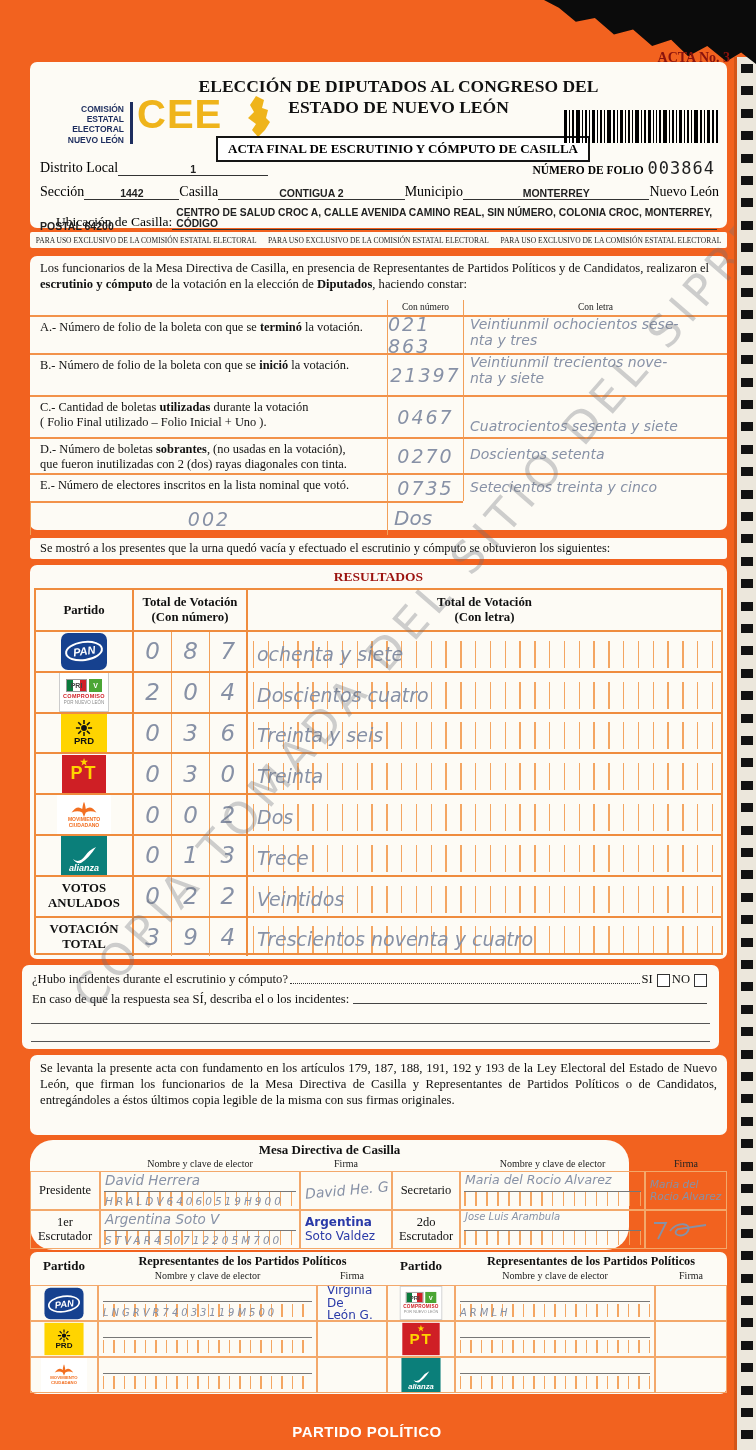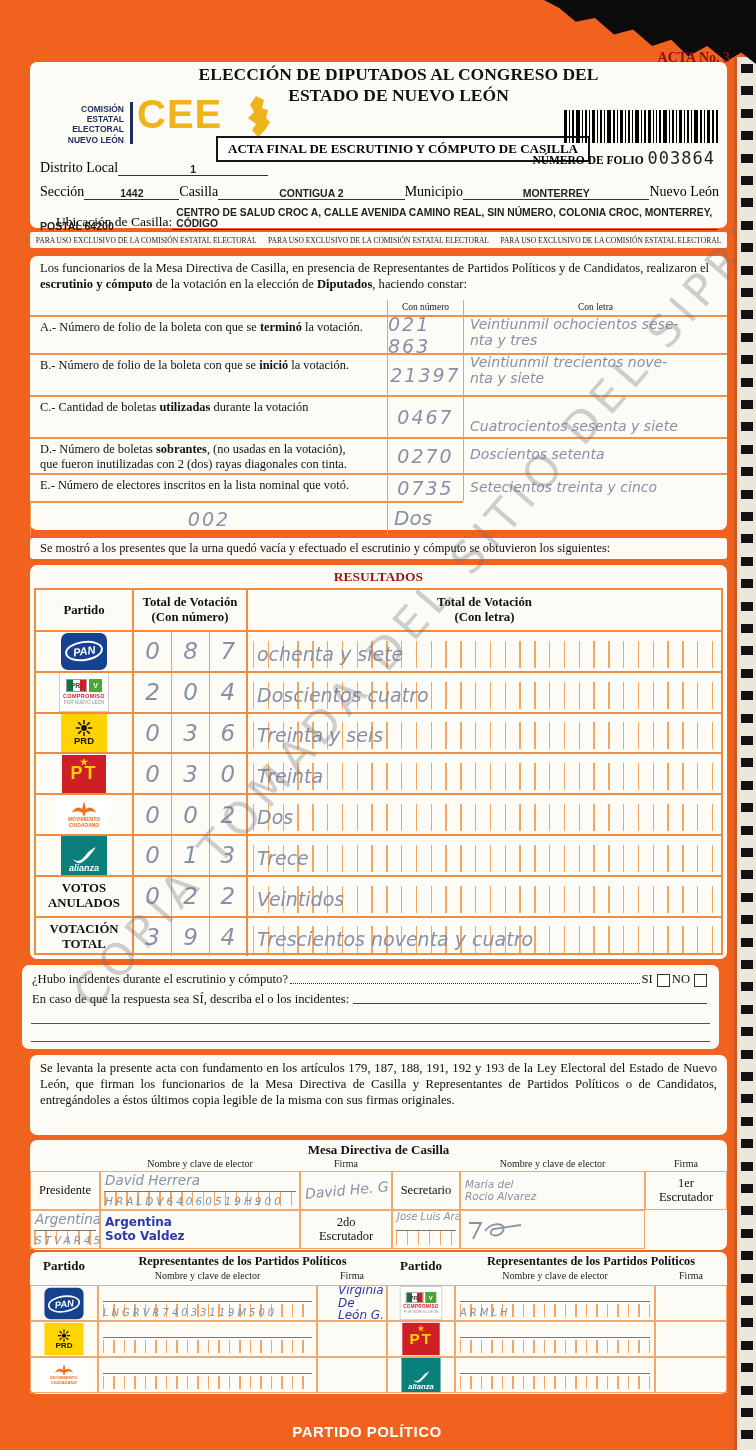--- a/index.html
+++ b/index.html
@@ -21,28 +21,28 @@
   
   .watermark { position:absolute; left:-90px; top:598px; width:1000px; text-align:center;
     transform:rotate(-49deg); font-family:"DejaVu Sans", sans-serif; font-size:44px; letter-spacing:7px;
     color:rgba(108,112,122,0.33); z-index:6; pointer-events:none; white-space:nowrap; }
 
   .hw { font-family:"DejaVu Sans", sans-serif; font-style:italic; color:#8791a6; }
   .ink { color:#2a3aa8; }
 
   
   .header-box { top:62px; left:30px; width:697px; height:166px; }
-  .h-title { position:absolute; top:2px; left:110px; right:70px; text-align:center; font-size:17.5px; font-weight:bold; line-height:1.2; color:#111; }
+  .h-title { position:absolute; top:14px; left:110px; right:70px; text-align:center; font-size:17.5px; font-weight:bold; line-height:1.2; color:#111; }
   .h-org { position:absolute; left:14px; top:42px; width:80px; text-align:right; font-family:"Liberation Sans",sans-serif; font-weight:bold; font-size:8.5px; color:#1d2d5e; line-height:1.2; }
   .h-div { position:absolute; left:100px; top:40px; width:3px; height:42px; background:#1d2d5e; }
   .h-cee { position:absolute; left:107px; top:30px; font-family:"Liberation Sans",sans-serif; font-weight:bold; font-size:40px; color:#efb41b; letter-spacing:1px; }
   .h-state { position:absolute; left:214px; top:34px; }
   .h-acta-box { position:absolute; left:186px; top:74px; border:2px solid #151515; padding:3px 10px; font-weight:bold; font-size:13px; white-space:nowrap; background:#fff; }
   .h-barcode { position:absolute; right:9px; top:48px; width:154px; height:33px; }
-  .h-folio { position:absolute; right:12px; top:86px; white-space:nowrap; }
+  .h-folio { position:absolute; right:12px; top:96px; white-space:nowrap; }
   .h-folio-label { font-weight:bold; font-size:11.5px; }
   .h-folio-value { font-family:"DejaVu Sans Mono", monospace; font-size:17px; letter-spacing:1px; color:#222; }
   .h-distrito { position:absolute; left:10px; top:98px; font-size:14px; display:flex; }
   .u-val { border-bottom:1.4px solid #333; text-align:center; font-family:"Liberation Sans",sans-serif; font-weight:bold; font-size:10.5px; padding:3px 4px 0 4px; color:#222; }
   .h-line2 { position:absolute; left:10px; right:8px; top:122px; font-size:14px; display:flex; align-items:flex-end; }
   .h-ubic { position:absolute; left:10px; right:10px; top:142px; font-size:13.5px; display:flex; align-items:flex-end; }
   .h-ubic2 { position:absolute; left:10px; top:158px; font-family:"Liberation Sans",sans-serif; font-weight:bold; font-size:10.5px; color:#222; }
 
   .uso-strip { position:absolute; top:232px; left:30px; width:697px; height:16px; background:#fdfbf5; border-radius:2px;
     display:flex; justify-content:space-around; align-items:center; font-size:7.5px; color:#222; z-index:1; }
@@ -85,21 +85,21 @@
   .fill-dots { flex:1; border-bottom:1.6px dotted #333; margin:0 2px 3px 2px; height:10px; }
   .fill-line { flex:1; border-bottom:1.2px solid #444; margin:0 2px 3px 4px; height:10px; }
   .chk { width:13px; height:13px; border:1.4px solid #333; background:#fff; display:inline-block; margin:0 2px 0 4px; }
   .inc-row2 { display:flex; align-items:flex-end; margin-top:5px; }
   .blank-line { position:absolute; left:9px; right:9px; border-bottom:1.2px solid #555; }
 
   
   .legal-box { top:1055px; left:30px; width:697px; height:80px; padding:6px 10px; font-size:12.7px; line-height:1.24; text-align:justify; color:#111; }
 
   
-  .mesa-box { top:1140px; left:30px; width:697px; height:110px; }
+  .mesa-box { top:1140px; left:30px; width:599px; height:110px;border-radius:23px; }
   .mesa-title { text-align:center; font-weight:bold; font-size:13px; padding-top:2px; color:#111; }
   .mesa-collabel { position:absolute; top:18px; font-size:10px; text-align:center; color:#222; }
   .mesa-grid { position:absolute; left:0; right:0; top:31px; display:grid;
     grid-template-columns:70px 200px 92px 68px 185px 82px; grid-template-rows:39px 39px; }
   .mcell { border:1px solid #f3a86b; position:relative; overflow:hidden; }
   .role { display:flex; flex-direction:column; align-items:center; justify-content:center; font-size:12.5px; color:#111; line-height:1.1; }
   .namecell .nm { position:absolute; top:0px; left:4px; right:2px; font-size:13.5px; white-space:nowrap; }
   .namecell .mid { position:absolute; top:19px; left:3px; right:3px; border-bottom:1px solid #777; }
   .namecell .tk { position:absolute; left:3px; right:3px; bottom:3px; height:14px;
     background:repeating-linear-gradient(90deg, #f4a662 0 1.5px, transparent 1.5px 11px); }
@@ -116,21 +116,21 @@
   .rh-sub { position:absolute; top:18px; font-size:10px; text-align:center; color:#222; }
   .reps-grid { position:absolute; left:0; right:0; top:33px; display:grid; grid-template-rows:36px 36px 36px; }
   .reps-grid.gl { grid-template-columns:68px 219px 70px; }
   .reps-grid.gr { grid-template-columns:68px 200px 72px; }
   .rpcell { border:1px solid #f3a86b; position:relative; overflow:hidden; display:flex; align-items:center; justify-content:center; }
   .rep-name { justify-content:flex-start; }
   .rep-name .mid { position:absolute; top:15px; left:4px; right:4px; border-bottom:1px solid #777; }
   .rep-name .tk { position:absolute; left:4px; right:4px; bottom:3px; height:13px;
     background:repeating-linear-gradient(90deg, #f4a662 0 1.5px, transparent 1.5px 10.5px); }
   .rep-name .cl { position:absolute; left:4px; bottom:2px; font-size:10px; letter-spacing:3px; white-space:nowrap; z-index:1; }
-  .rep-firma { flex-direction:column; align-items:flex-start; padding-left:20px; font-size:12.5px; line-height:1.05;font-style:italic; }
+  .rep-firma { flex-direction:column; align-items:flex-start; padding-left:9px; font-size:12.5px; line-height:1.05; }
 
   .footer-title { position:absolute; bottom:10px; left:0; right:22px; text-align:center; color:#fff;
     font-family:"Liberation Sans",sans-serif; font-weight:bold; font-size:15px; letter-spacing:0.5px; z-index:2; }
 
   
   .logo-pan { width:46px; height:37px; background:#16418f; border-radius:7px; display:flex; align-items:center; justify-content:center; }
   .logo-pan .oval { border:2px solid #fff; border-radius:50%; padding:2px 6px; color:#fff; font-weight:bold; font-style:italic;
      font-size:11px; font-family:"Liberation Sans",sans-serif; transform:rotate(-8deg); }
   .logo-pri { width:50px; height:40px; background:#fff; border:1px solid #ccc; display:flex; flex-direction:column; align-items:center; justify-content:center; gap:1px; }
   .pri-top { display:flex; gap:2px; align-items:center; }
@@ -265,21 +265,21 @@
           <div>nta y tres</div>
         </div>
 
       <div class="af-cell af-label"><span>B.- Número de folio de la boleta con que se </span><b>inició</b><span> la votación.</span></div>
       <div class="af-cell cnum af-num hw">21397</div>
       <div class="af-cell clet af-letra hw">
           <div>Veintiunmil trecientos nove-</div>
           <div>nta y siete</div>
         </div>
 
-      <div class="af-cell af-label"><span>C.- Cantidad de boletas </span><b>utilizadas</b><span> durante la votación</span></div>
+      <div class="af-cell af-label"><span>C.- Cantidad de boletas </span><b>utilizadas</b><span> durante la votación</span><div>( Folio Final utilizado – Folio Inicial + Uno ).</div></div>
       <div class="af-cell cnum af-num hw">0467</div>
       <div class="af-cell clet af-letra hw">
           <div style="margin-top:22px;">Cuatrocientos sesenta y siete</div>
         </div>
 
       <div class="af-cell af-label"><span>D.- Número de boletas </span><b>sobrantes</b><span>, (no usadas en la votación),</span><div>que fueron inutilizadas con 2 (dos) rayas diagonales con tinta.</div></div>
       <div class="af-cell cnum af-num hw">0270</div>
       <div class="af-cell clet af-letra hw">
           <div style="margin-top:8px;">Doscientos setenta</div>
         </div>
@@ -490,38 +490,43 @@
       <div class="mcell namecell">
         <div class="nm hw">David Herrera</div>
           <div class="mid"></div>
         <div class="tk"></div>
           <div class="cl hw">HRALDV64060519H900</div>
       </div>
       <div class="mcell firmacell">
         <span class="hw" style="font-size:14px; transform:rotate(-5deg);">David He. G</span>
       </div>
       <div class="mcell role">Secretario</div>
+      <div class="mcell namecell">
+        <div class="nm hw" style="font-size:12.5px;">Maria del Rocio Alvarez</div>
+          <div class="mid"></div>
+          <div class="tk"></div>
+      </div>
       <div class="mcell firmacell">
         <span class="hw" style="font-size:10.5px;">Maria del</span>
         <span class="hw" style="font-size:10.5px;">Rocio Alvarez</span>
       </div>
 
       <div class="mcell role">
           <div>1er</div>
           <div>Escrutador</div>
         </div>
       <div class="mcell namecell">
         <div class="nm hw">Argentina Soto V</div>
           <div class="mid"></div>
         <div class="tk"></div>
           <div class="cl hw">STVAR450712205M700</div>
       </div>
       <div class="mcell firmacell">
         <span class="hw ink" style="font-style:normal; font-weight:bold; font-size:12px;">Argentina</span>
-        <span class="hw ink" style="font-style:normal; font-weight:bold; font-size:12px;">Soto Valdez</span>
+        <span class="hw ink" style="font-style:normal; font-weight:normal; font-size:12px;">Soto Valdez</span>
       </div>
       <div class="mcell role">
           <div>2do</div>
           <div>Escrutador</div>
         </div>
       <div class="mcell namecell">
         <div class="nm hw" style="font-size:10px;">Jose Luis Arambula</div>
           <div class="mid"></div>
           <div class="tk"></div>
       </div>

